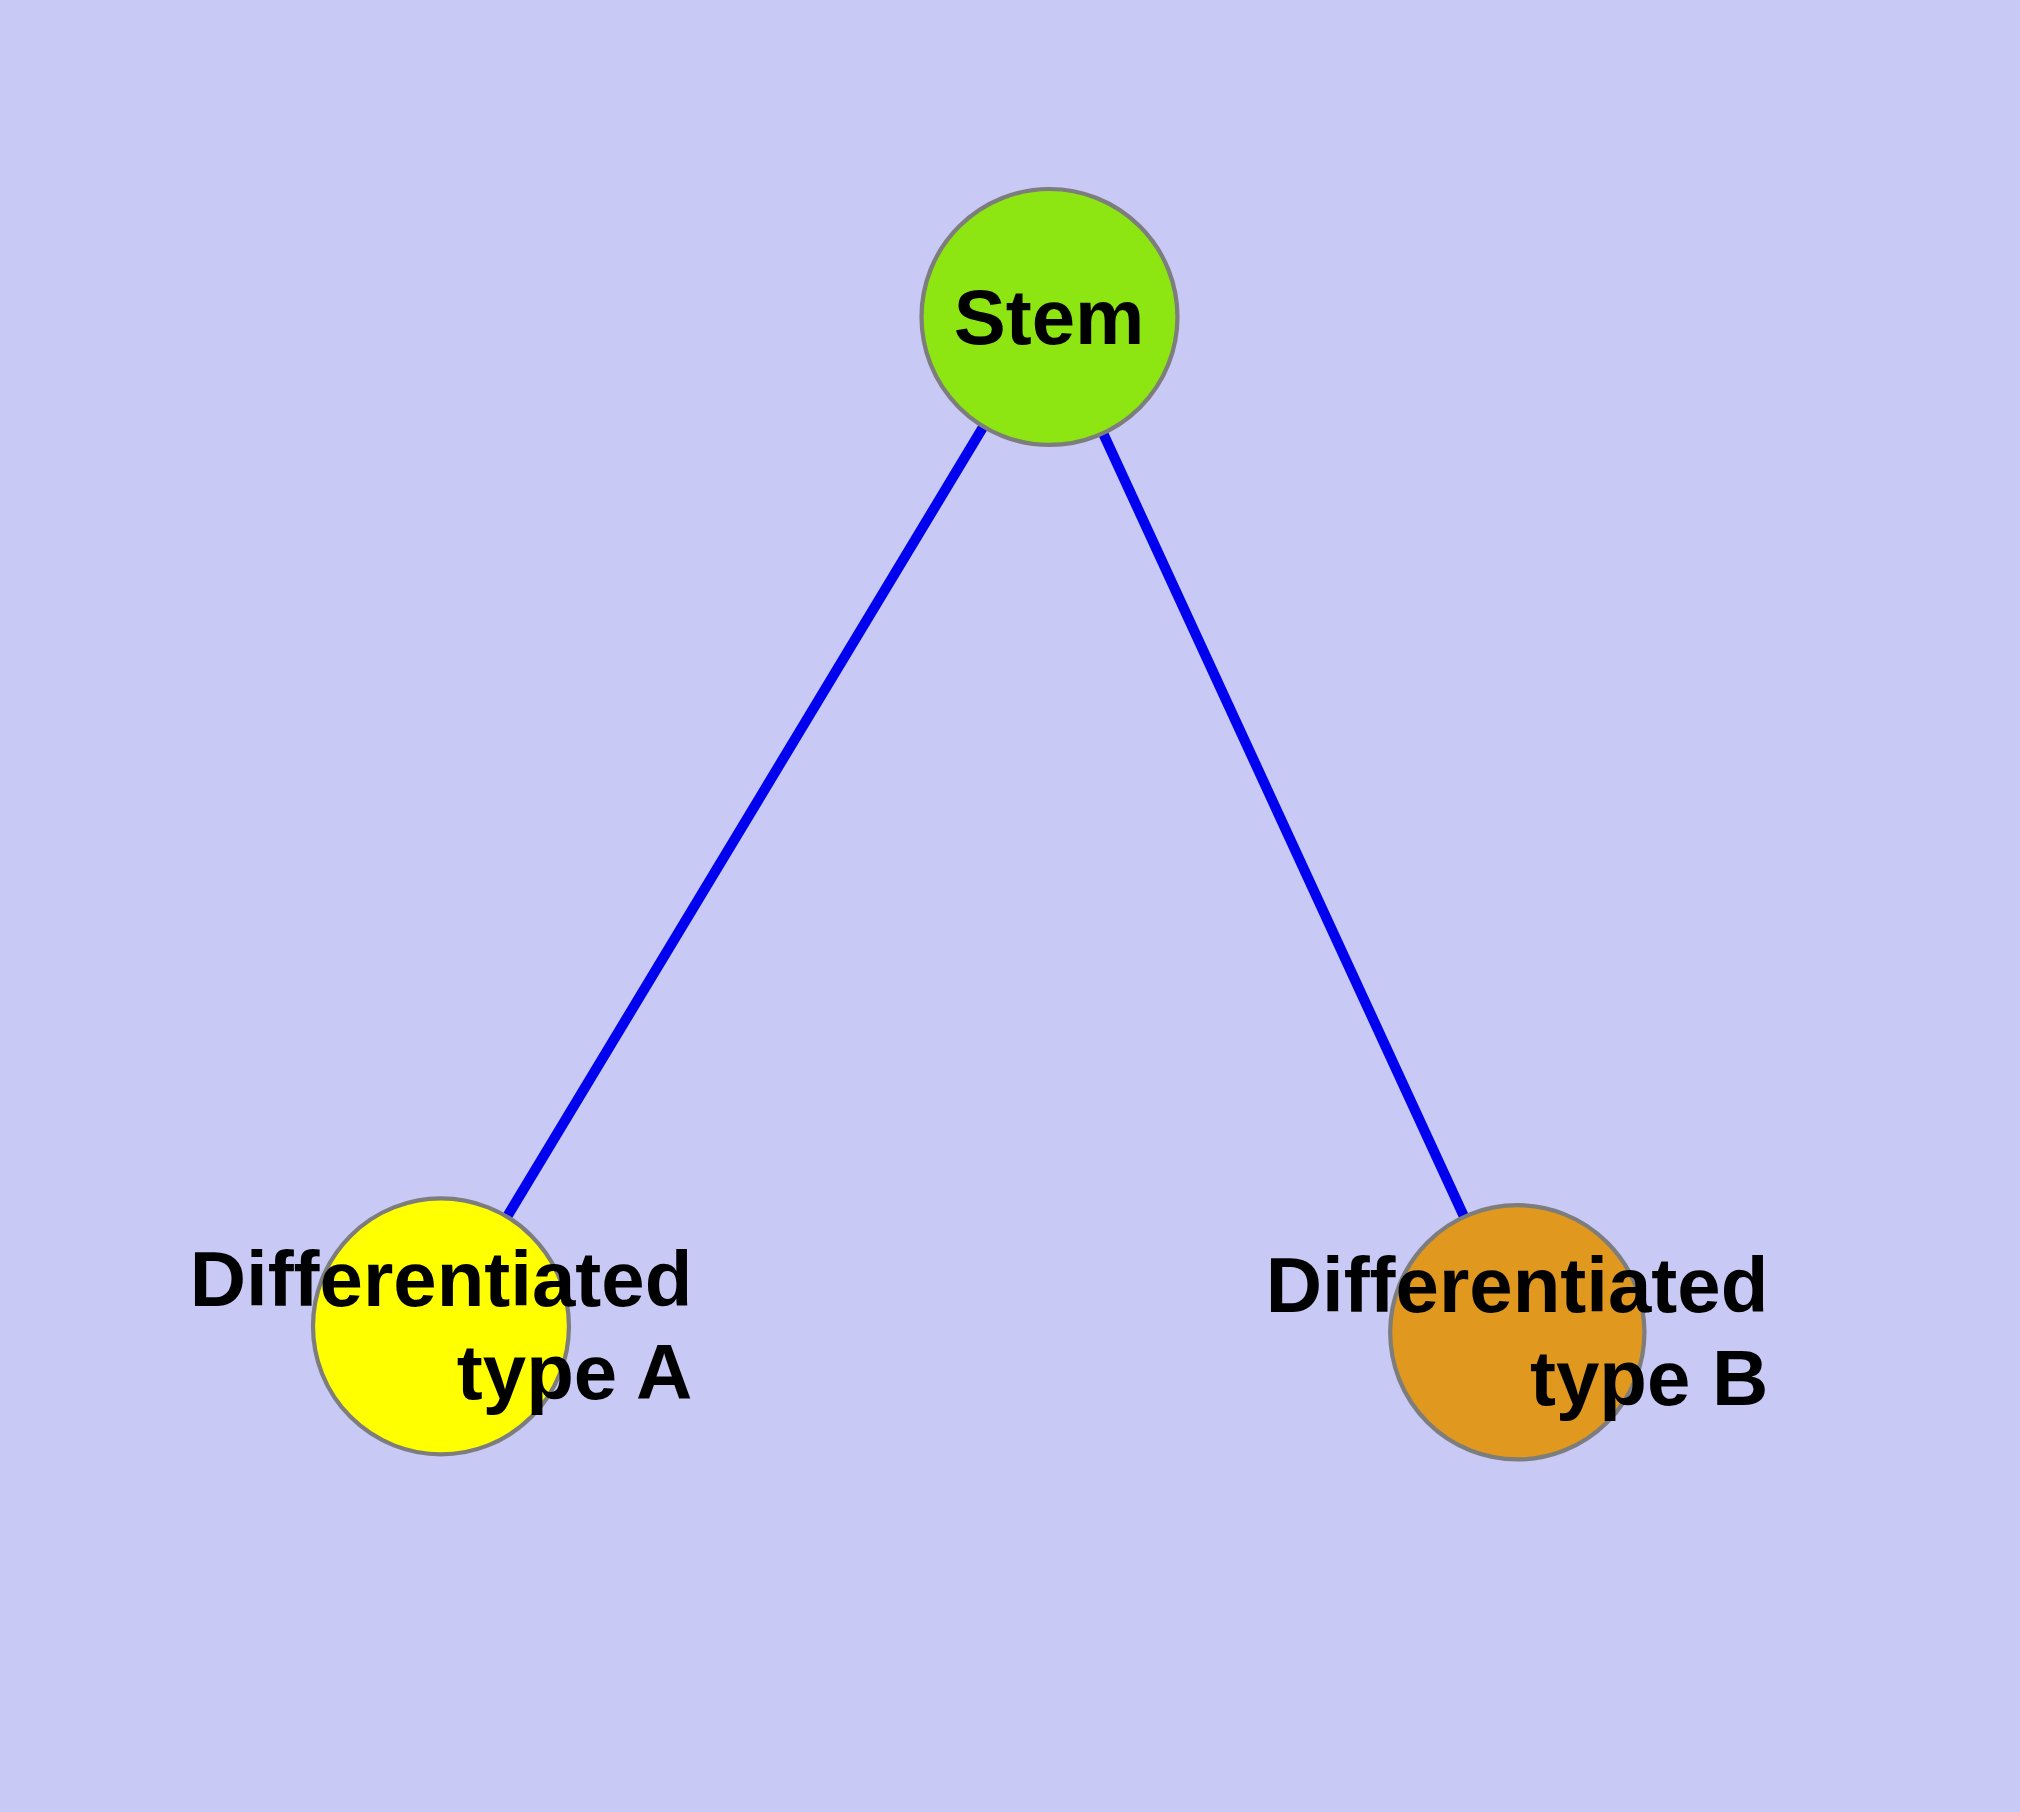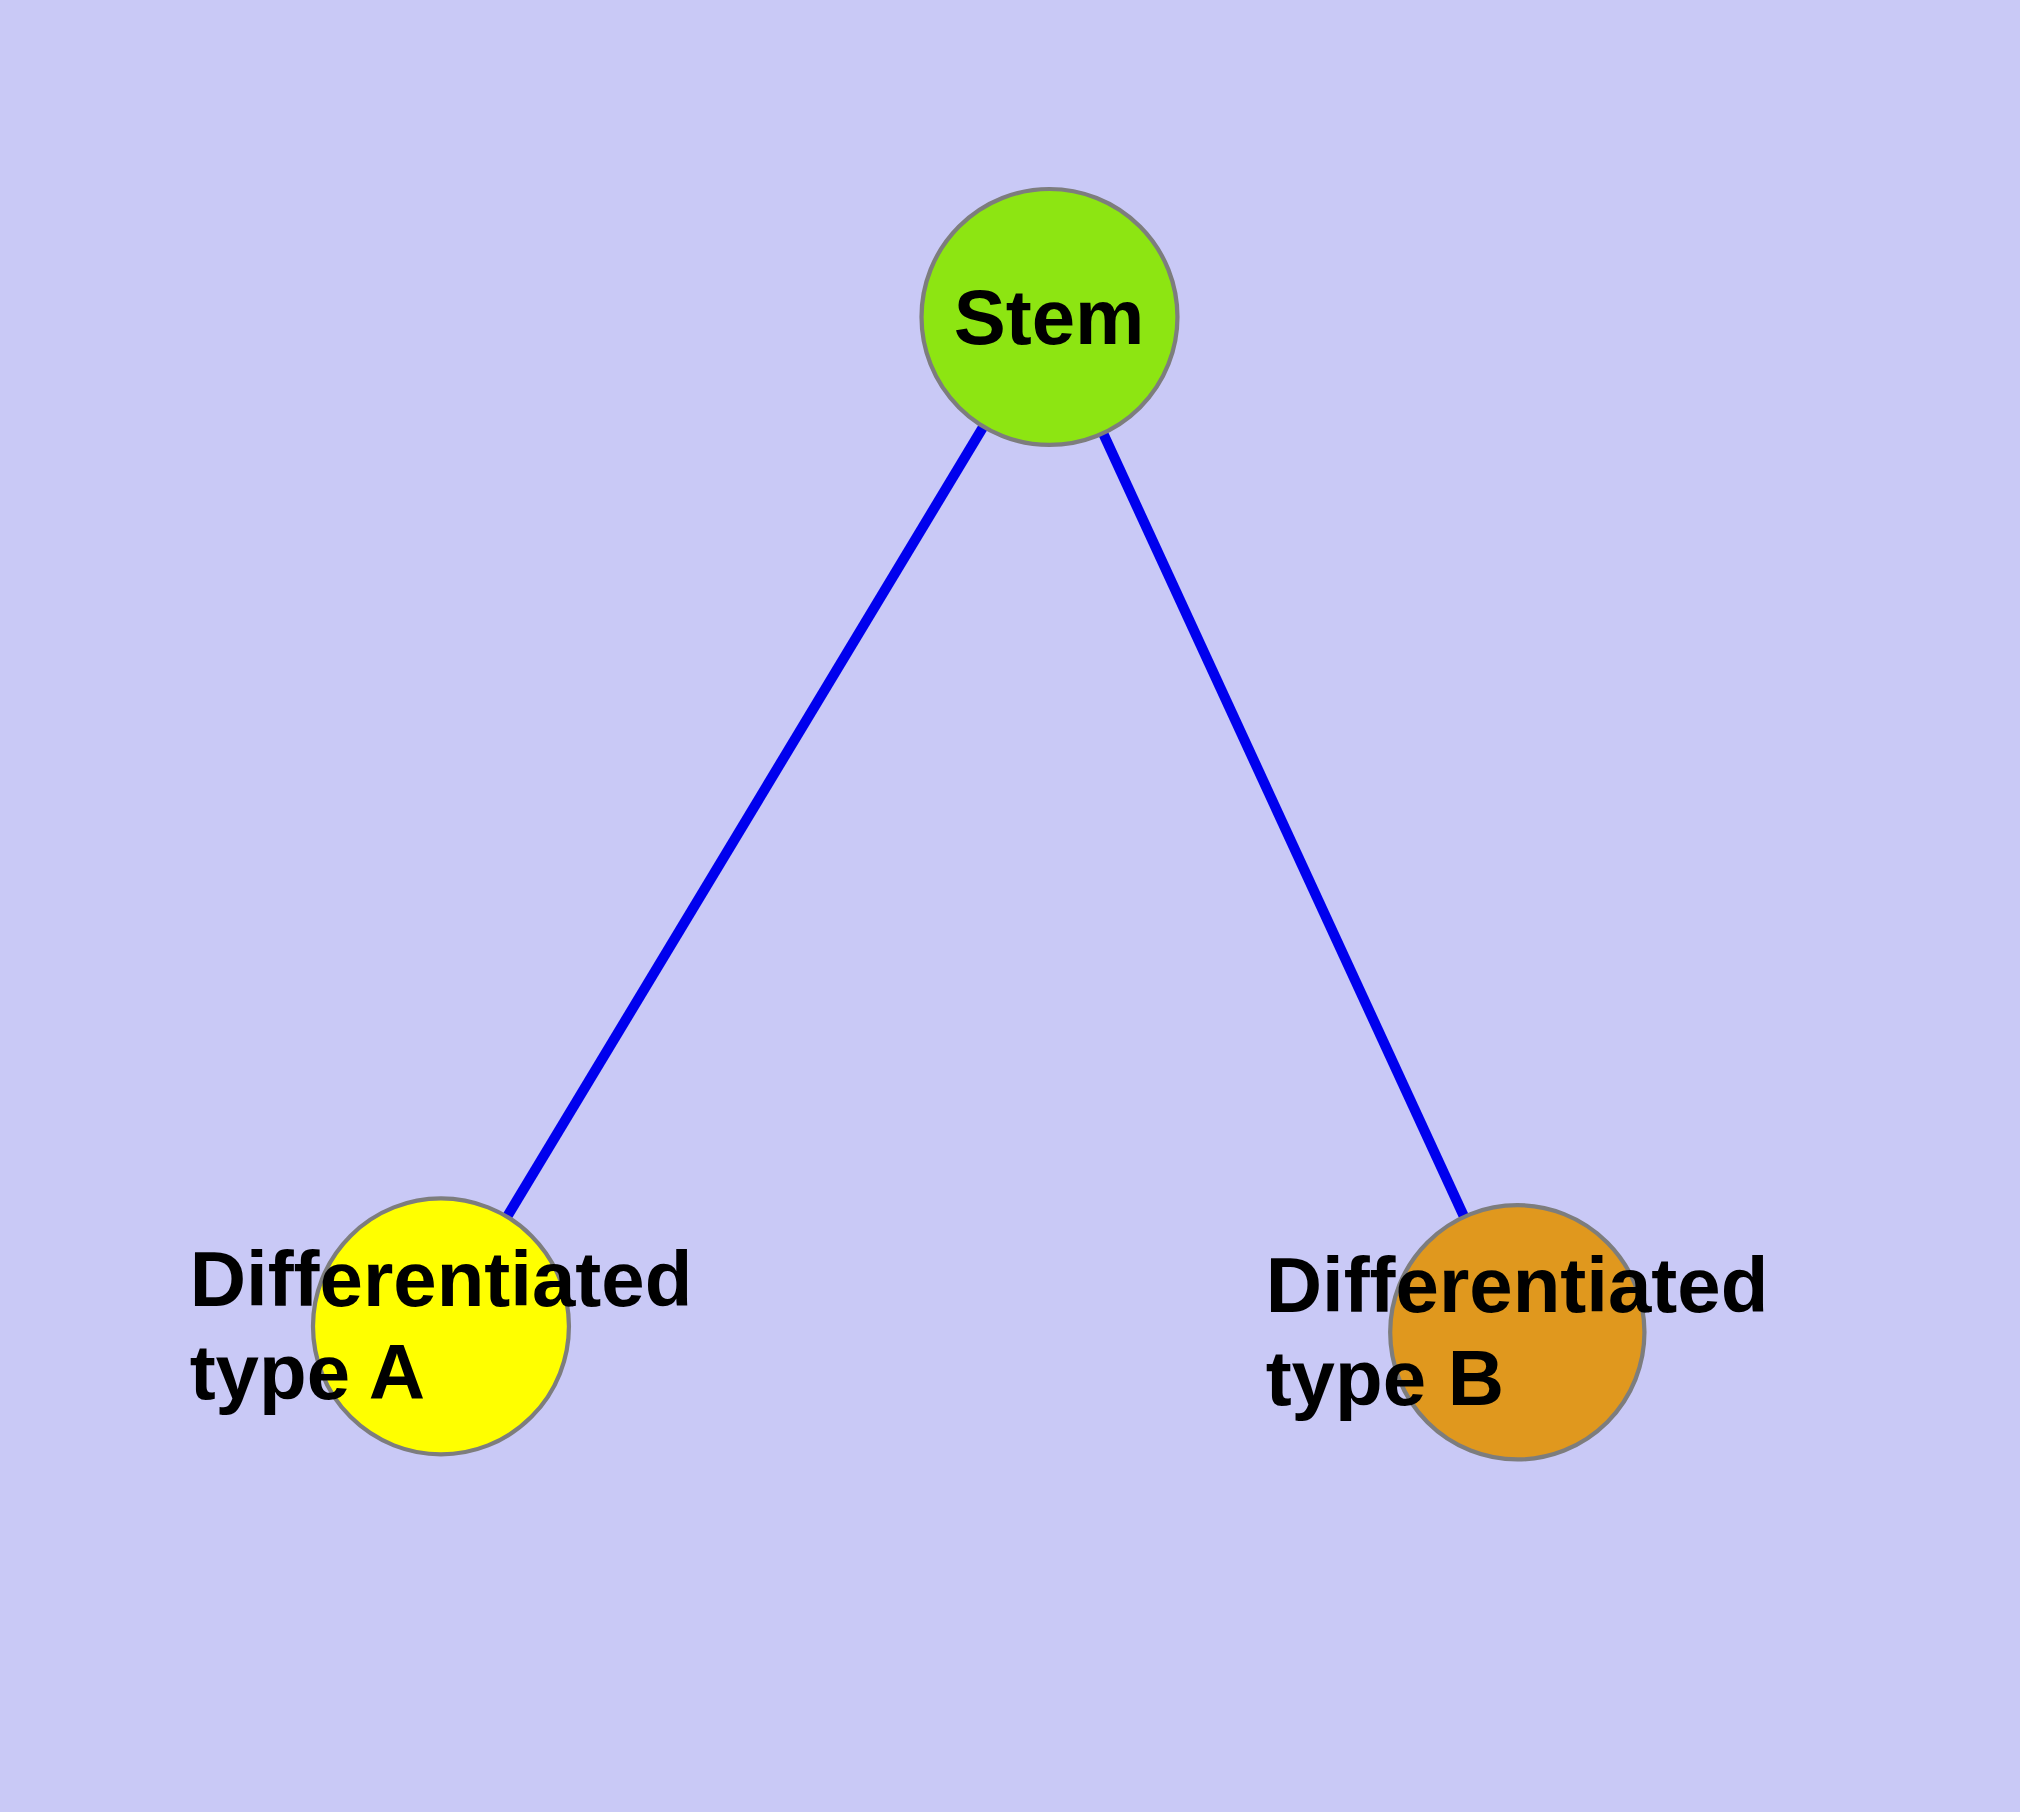--- a/index.html
+++ b/index.html
@@ -20,21 +20,21 @@
     width: 100%;
     height: 100%;
   }
   .node-label {
     position: absolute;
     transform: translate(-50%, -50%);
     font-size: 78px;
     font-weight: bold;
     line-height: 93px;
     color: #000000;
-    text-align: left;
+    text-align: right;
     white-space: pre-line;
     width: max-content;
     pointer-events: none;
   }
 </style>
 </head>
 <body>
 
 <div class="canvas" style="width: 2021px; height: 1812px; background: rgb(201, 201, 246);">
   <svg class="graph-svg" xmlns="http://www.w3.org/2000/svg" viewBox="0 0 2384 2138">

